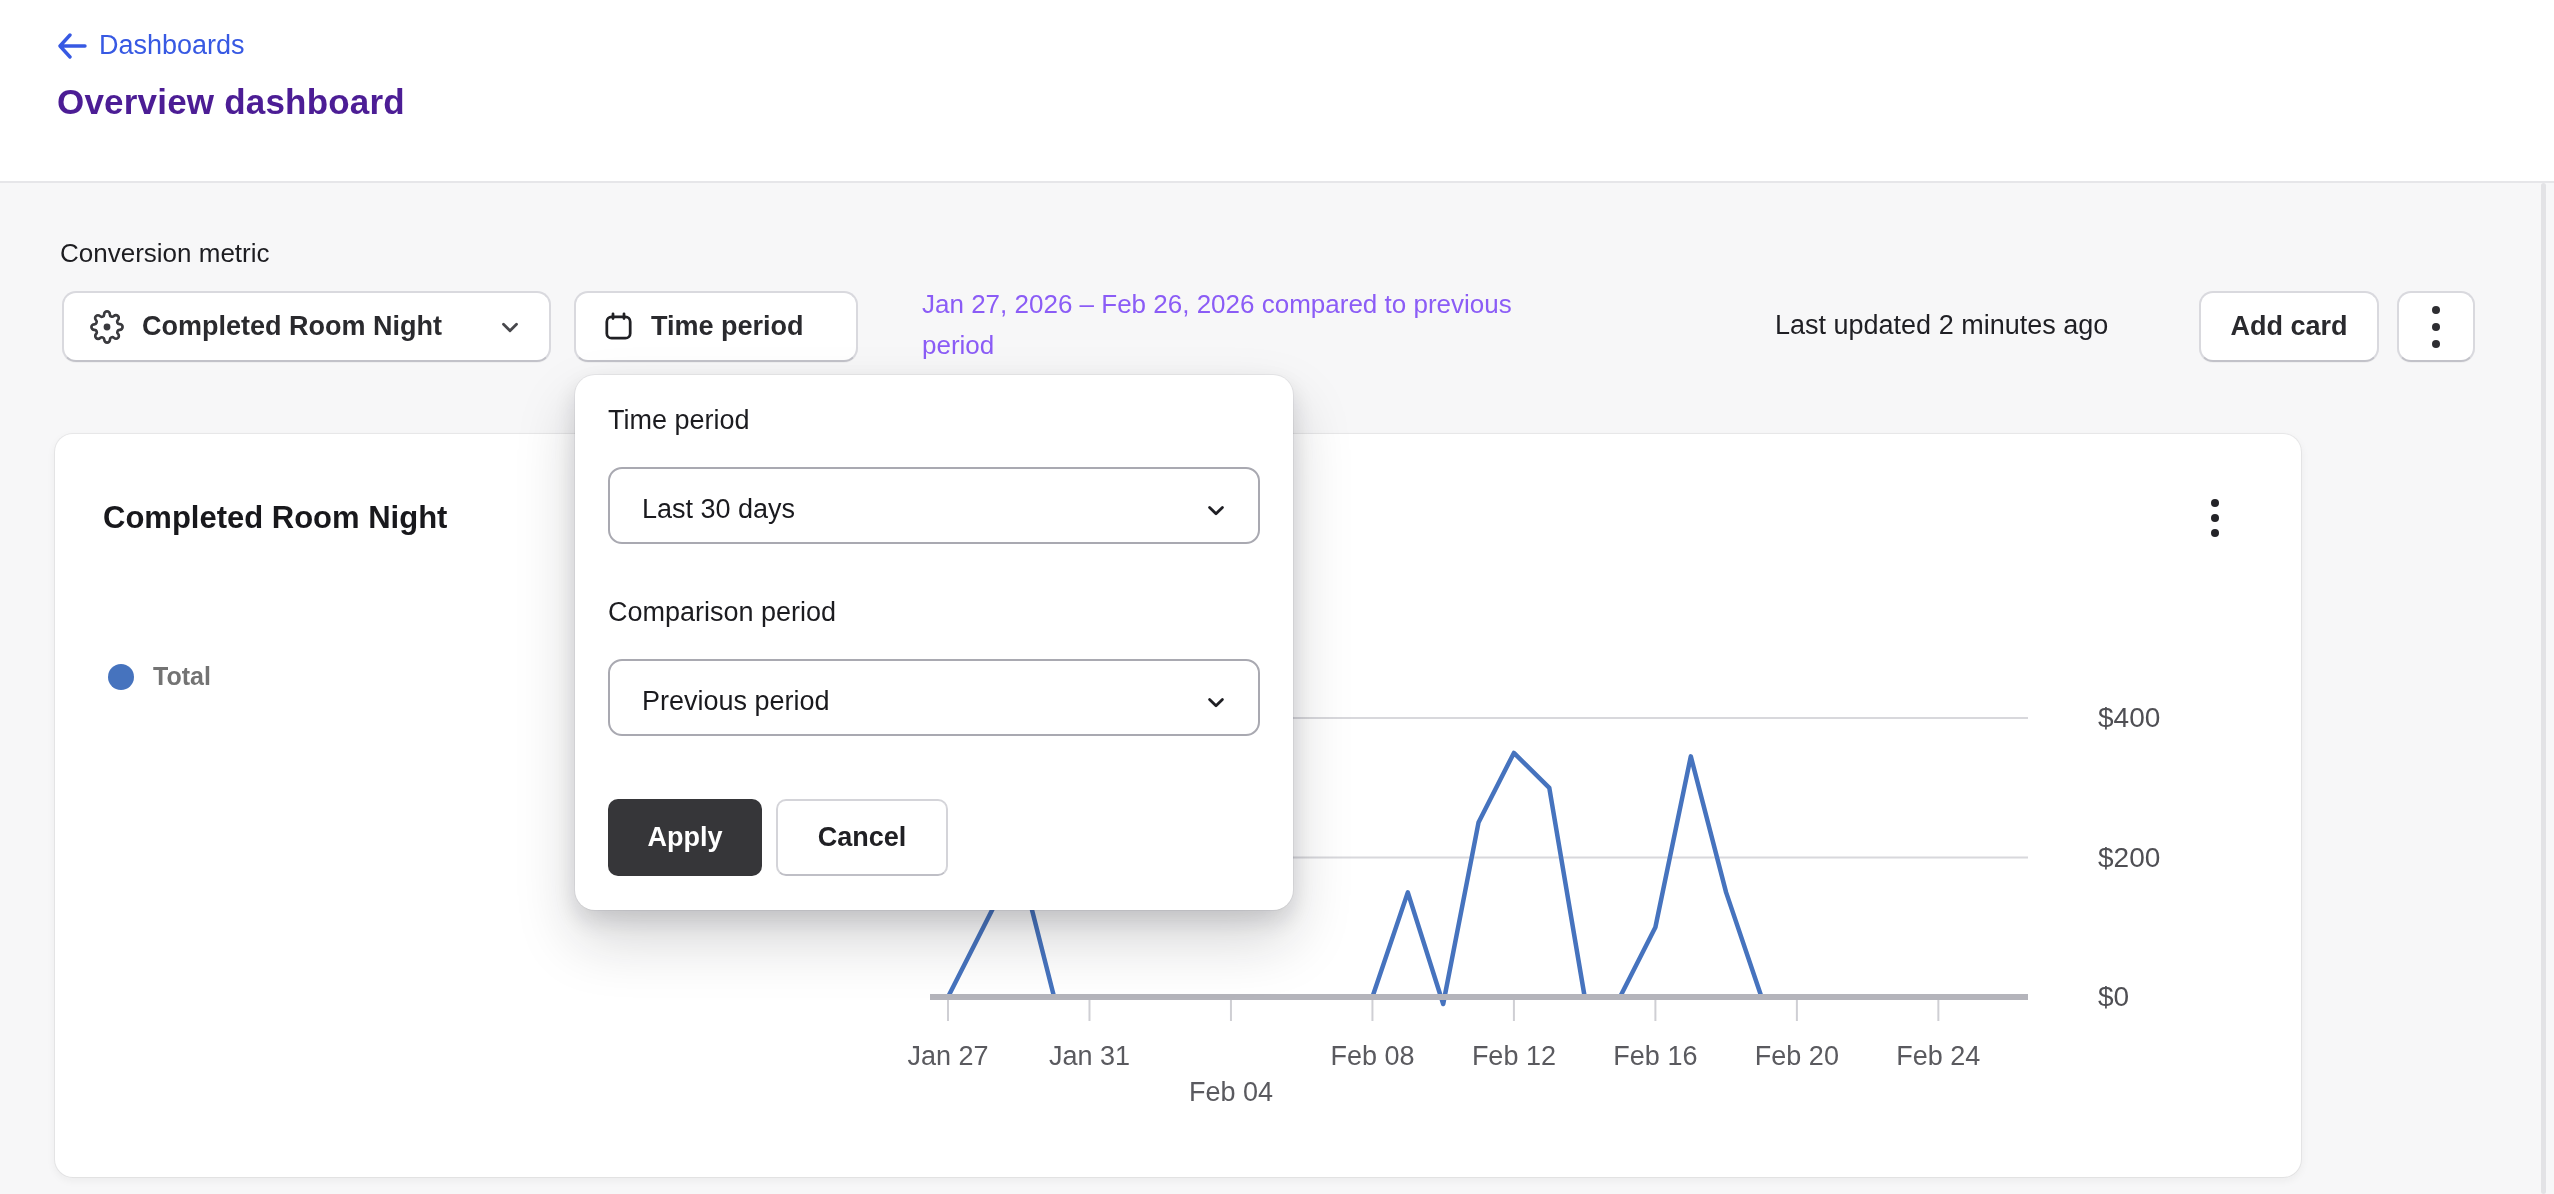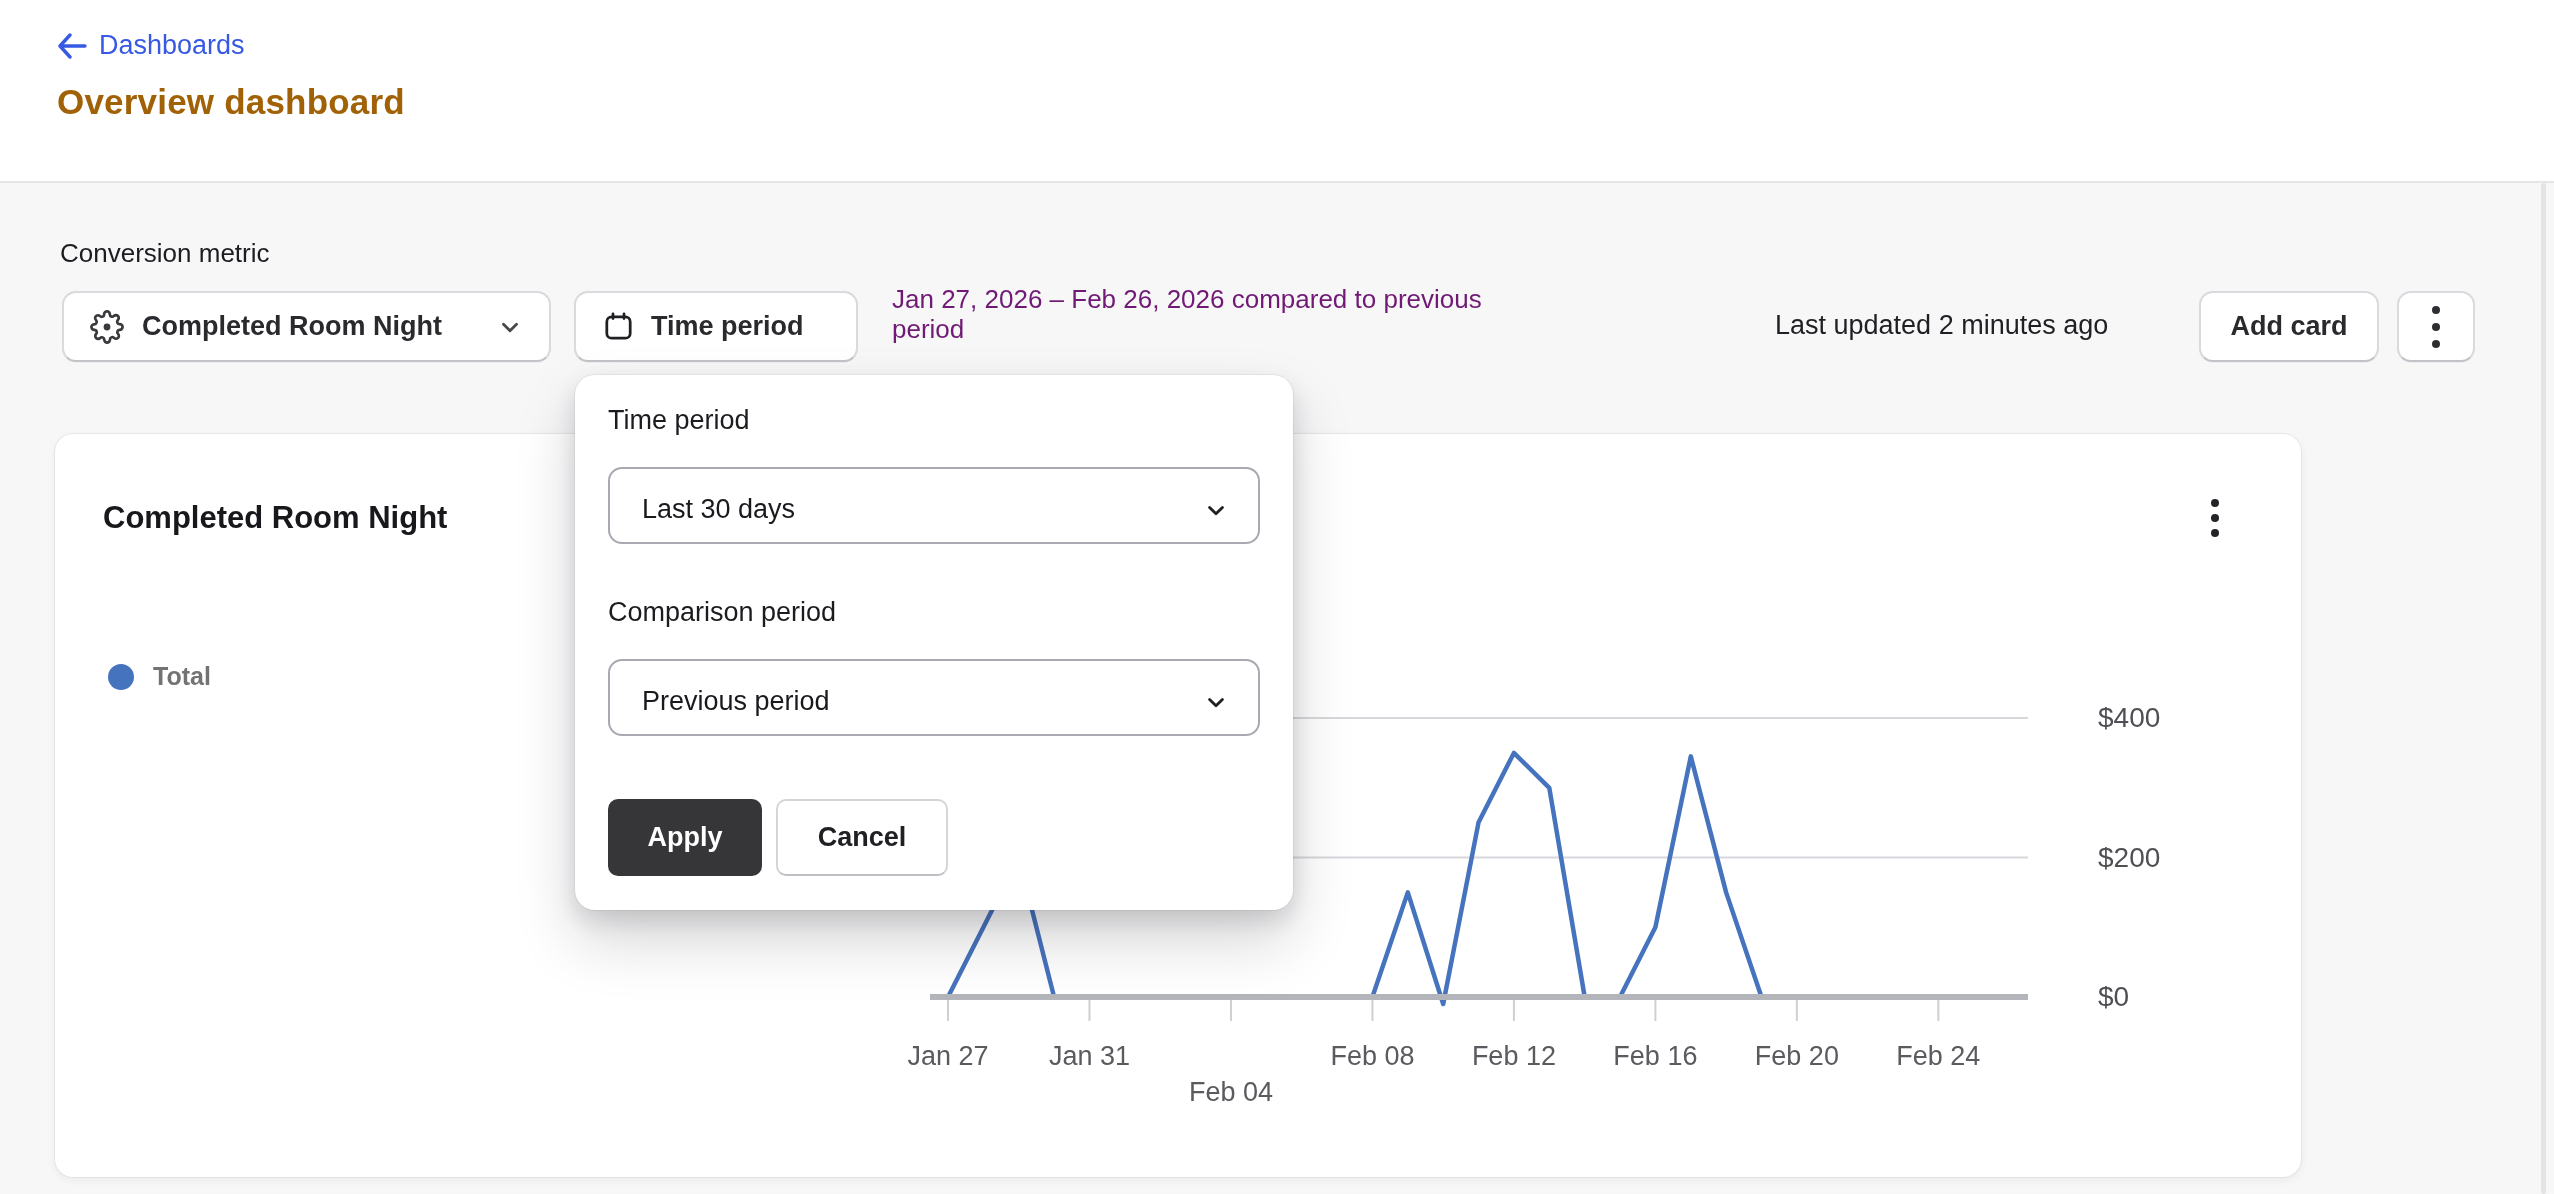--- a/index.html
+++ b/index.html
@@ -8,37 +8,37 @@
     background:#f7f7f8;
     font-family:"Liberation Sans",sans-serif;
     -webkit-font-smoothing:antialiased;
     color:#1a1a1e;
   }
 
   
   .header{position:absolute;left:0;top:0;width:2554px;height:181px;background:#ffffff;border-bottom:2px solid #e6e6e9;z-index:2;}
   .breadcrumb{position:absolute;left:57px;top:30px;display:flex;align-items:center;gap:12px;color:#3759e3;font-size:27px;font-weight:500;cursor:pointer;}
   .breadcrumb svg{display:block;}
-  .page-title{position:absolute;left:57px;top:82px;font-size:35px;font-weight:700;color:#a16207;letter-spacing:.2px;}
+  .page-title{position:absolute;left:57px;top:82px;font-size:35px;font-weight:700;color:#4c1d95;letter-spacing:.2px;}
 
   
   .metric-label{position:absolute;left:60px;top:238px;font-size:26px;color:#1d1d21;z-index:2;}
   .btn{
     position:absolute;top:291px;height:71px;background:#fff;
     border:2px solid #d9d9de;border-bottom-color:#c2c2c9;border-radius:14px;
     display:flex;align-items:center;box-sizing:border-box;cursor:pointer;
     font-size:27px;font-weight:600;color:#2a2a2e;z-index:2;
     box-shadow:0 1px 0 rgba(0,0,0,.03);
   }
   .btn-metric{left:62px;width:489px;padding:0 26px;gap:18px;}
   .btn-period{left:574px;width:284px;padding:0 26px;gap:16px;}
   .btn-add{left:2199px;width:180px;justify-content:center;}
   .btn-kebab{left:2397px;width:78px;justify-content:center;}
   .btn .grow{flex:1;}
-  .daterange{position:absolute;left:892px;top:284px;width:590px;font-size:26px;line-height:30px;color:#701a75;z-index:2;}
+  .daterange{position:absolute;left:922px;top:284px;width:590px;font-size:26px;line-height:41px;color:#8b5cf6;z-index:2;}
   .lastupdated{position:absolute;left:1775px;top:310px;font-size:27px;color:#1f1f24;z-index:2;}
 
   
   .card{
     position:absolute;left:55px;top:434px;width:2246px;height:743px;
     background:#ffffff;border-radius:18px;
     box-shadow:0 0 0 1px rgba(30,30,40,.06),0 3px 10px rgba(30,30,40,.06);
     z-index:1;
   }
   .card-title{position:absolute;left:48px;top:66px;font-size:31px;font-weight:700;color:#18181c;}

